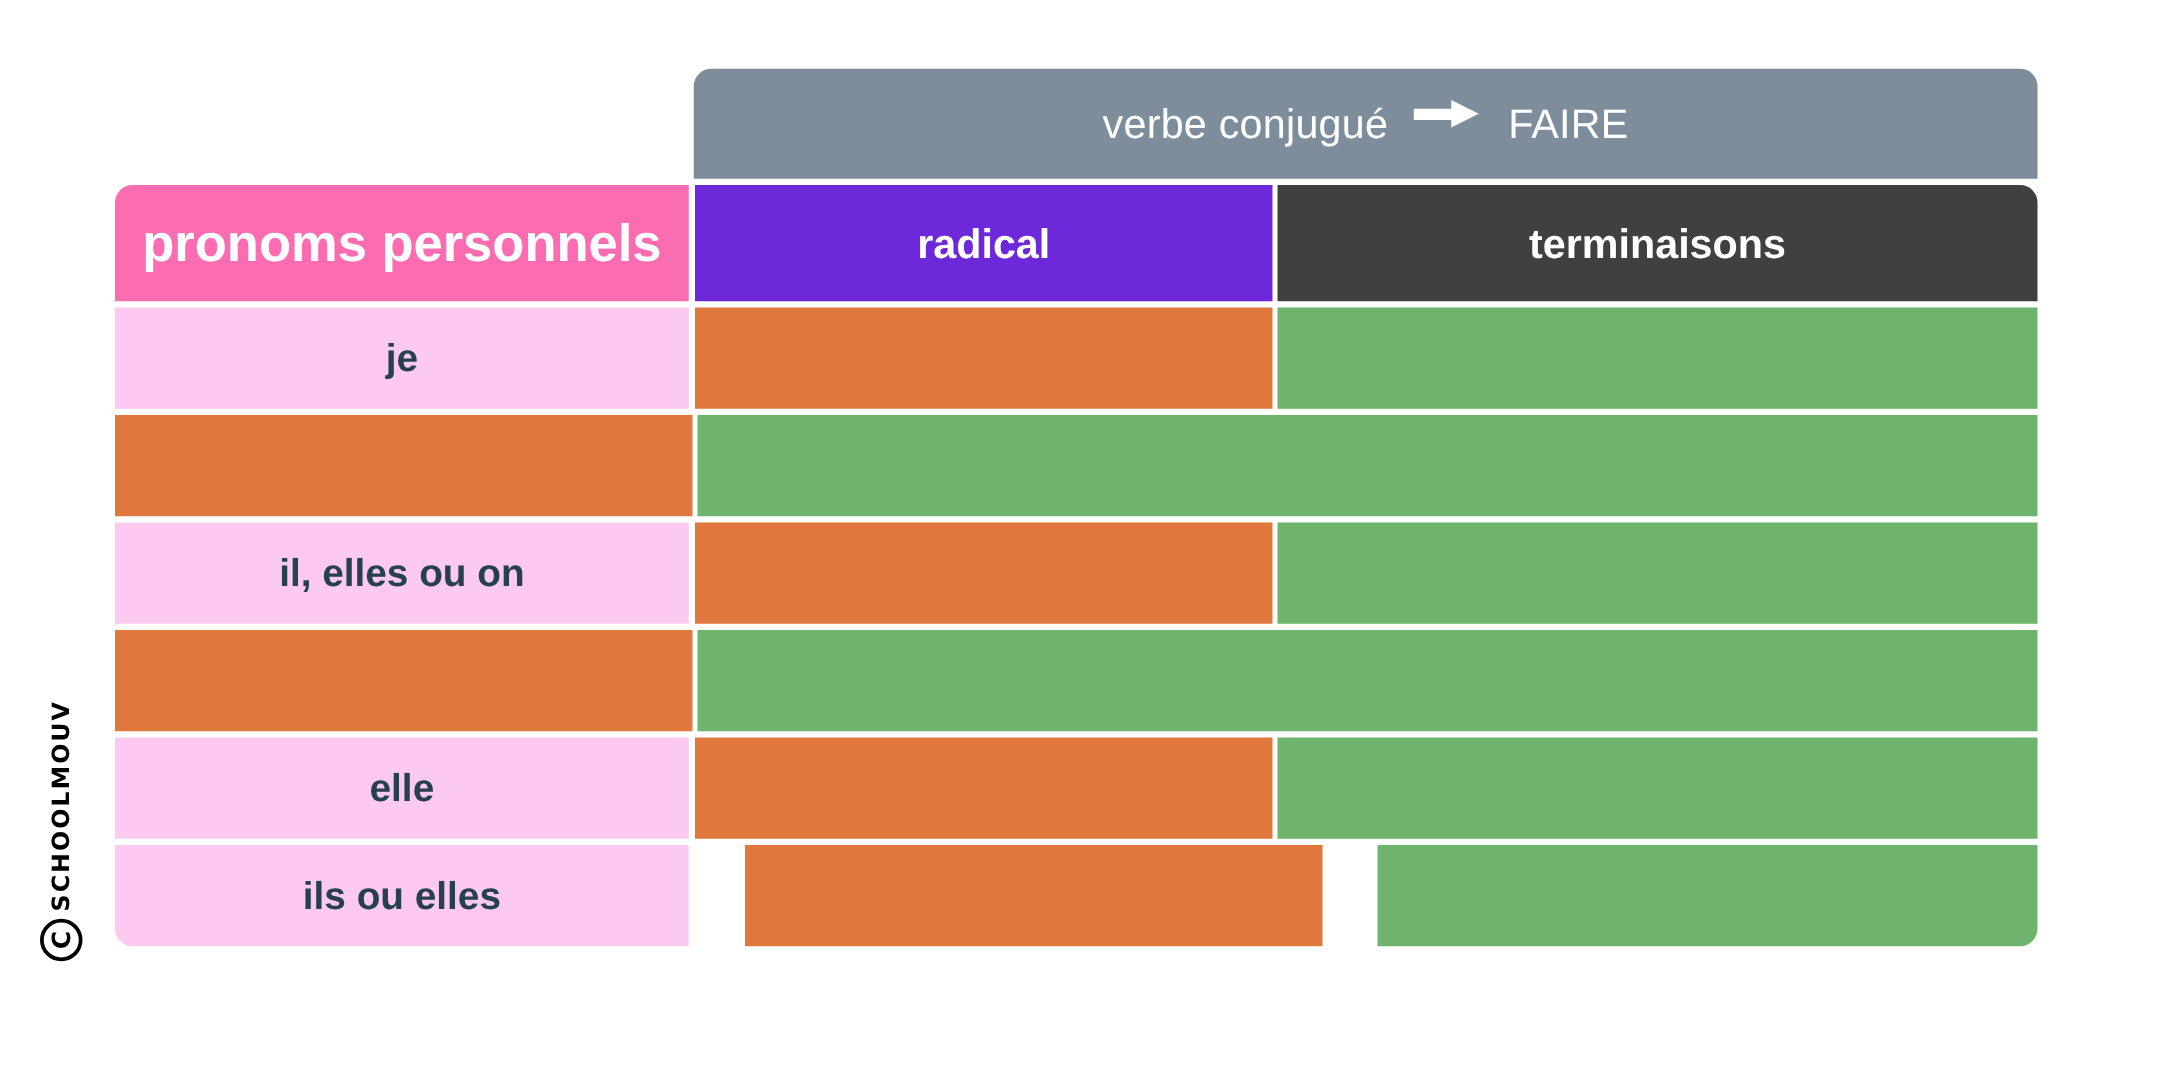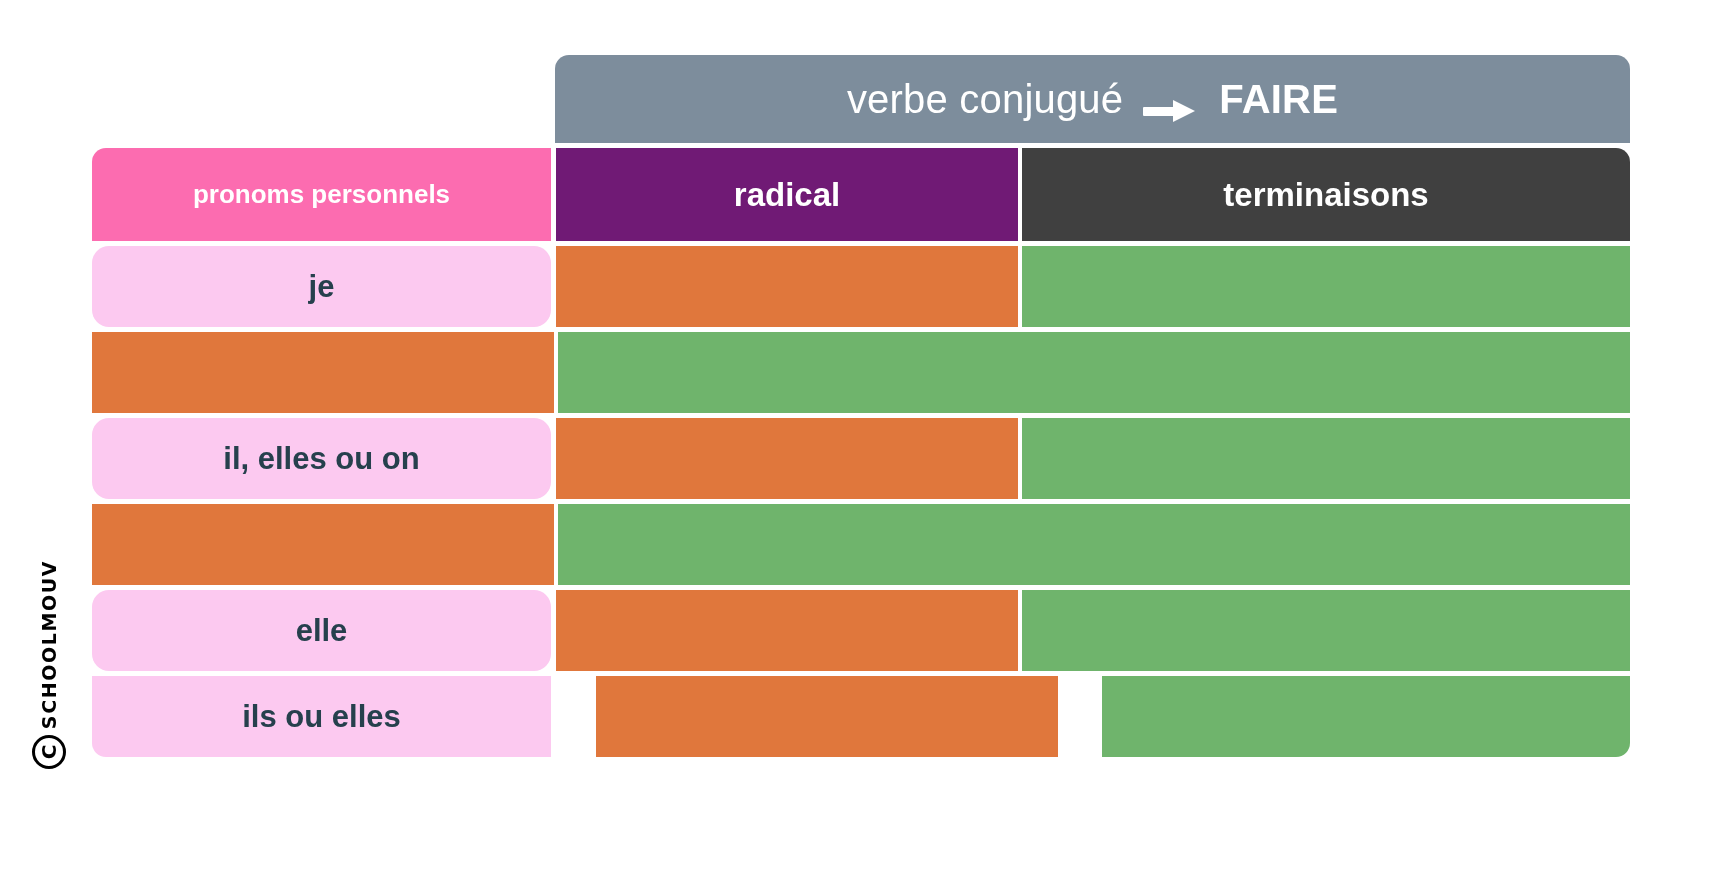--- a/index.html
+++ b/index.html
@@ -85,30 +85,30 @@
     flex: 1 1 auto;
     margin-left: 0;
     background: #7d8d9c;
     border-radius: 14px 14px 0 0;
     display: flex;
     align-items: center;
     justify-content: center;
     color: #ffffff;
   }
   .banner-text {
-    font-size: 40px;
+    font-size: 33px;
     font-weight: 400;
     letter-spacing: 0.2px;
     display: flex;
-    align-items: flex-end;
+    align-items: flex-start;
     gap: 0;
     white-space: nowrap;
   }
   .banner-text .lbl { font-weight: 400; }
-  .banner-text .verb { font-weight: 700; }
+  .banner-text .verb { font-weight: 400; }
   .arrow-icon {
     display: inline-block;
     margin: 0 20px;
     position: relative;
     width: 56px;
     height: 22px;
   }
   .arrow-icon .shaft {
     position: absolute;
     left: 0;
@@ -143,35 +143,35 @@
   }
   .row:last-child { margin-bottom: 0; gap: 40px; }
 
   .cell {
     box-sizing: border-box;
     display: flex;
     align-items: center;
     justify-content: center;
     text-align: center;
   }
-  .col-pron { width: 459px; flex: 0 0 459px; margin-right: 5px; border-radius: 17px; }
+  .col-pron { width: 459px; flex: 0 0 459px; margin-right: 5px; }
   .col-rad  { width: 462px; flex: 0 0 462px; margin-right: 4px; }
   .col-term { flex: 1 1 auto; }
 
   
   .hdr-row { height: 93px; }
   .hdr-pron {
     background: #fc6cb0;
     border-radius: 14px 0 0 0;
     color: #ffffff;
-    font-size: 26px;
+    font-size: 42px;
     font-weight: 600;
   }
   .hdr-rad {
-    background: #701a75;
+    background: #6d28d9;
     color: #ffffff;
     font-size: 33px;
     font-weight: 600;
   }
   .hdr-term {
     background: #404040;
     border-radius: 0 14px 0 0;
     color: #ffffff;
     font-size: 33px;
     font-weight: 600;

